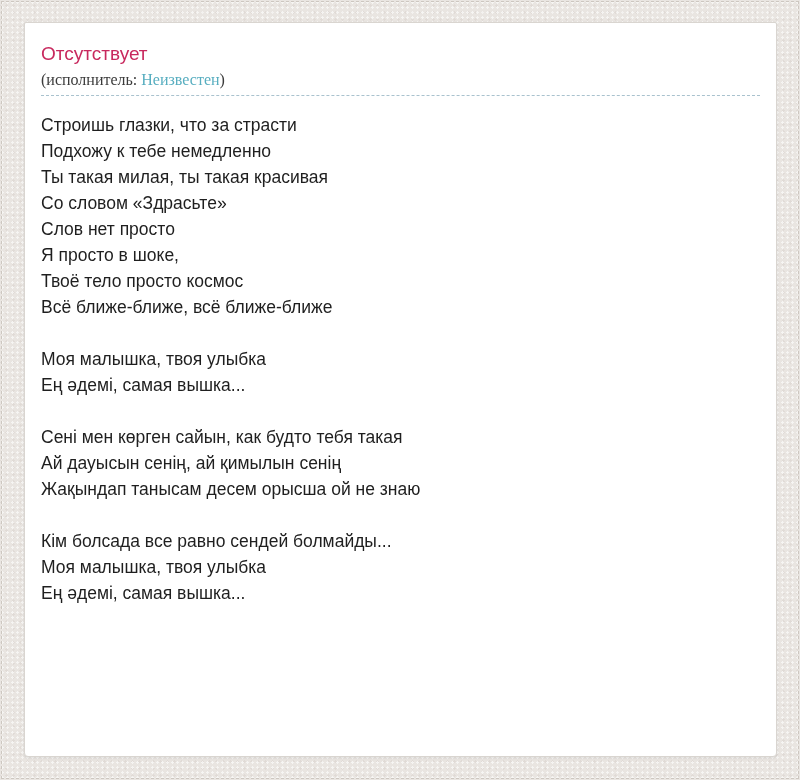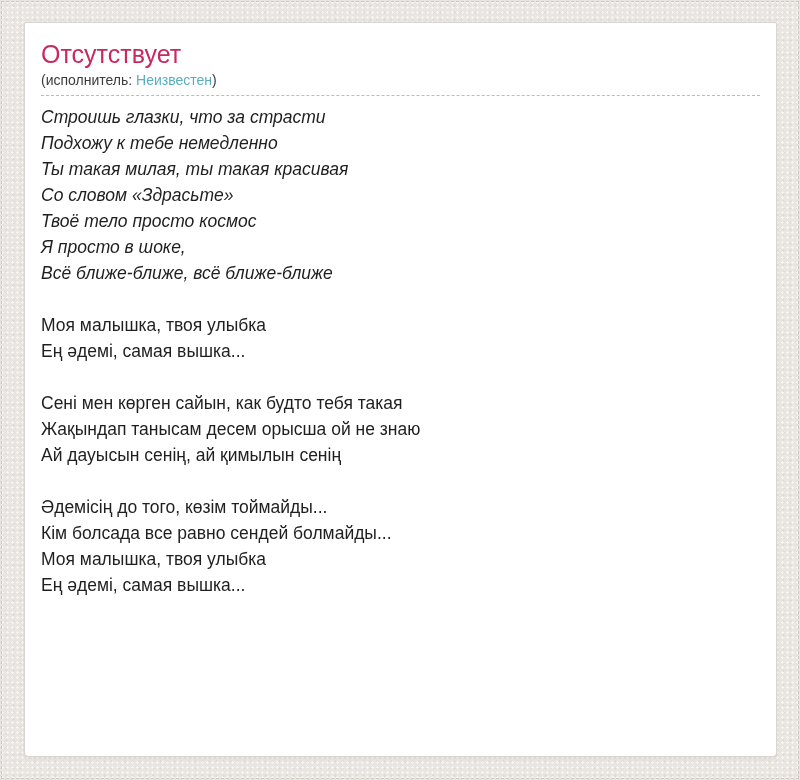--- a/index.html
+++ b/index.html
@@ -38,76 +38,77 @@
     width: 753px;
     height: 735px;
     background: var(--card-bg);
     border: 1px solid var(--card-border);
     border-radius: 2px 2px 4px 4px;
     box-shadow: 0 1px 3px rgba(0,0,0,.10);
     padding: 16px 16px 0 16px;
     overflow: hidden;
   }
   .song-title {
-    font-size: 25px;
+    font-size: 19px;
     font-weight: 400;
     line-height: 30px;
     color: var(--title);
   }
   .artist-line {
-    font-size: 14px;
+    font-size: 16px;
     line-height: 22px;
     color: var(--subtitle-text);
     padding-bottom: 4px;
     border-bottom: 1px dashed var(--divider);
+    font-family: Liberation Serif, serif;
   }
   .artist-link {
     color: var(--artist-link);
     text-decoration: none;
     cursor: pointer;
   }
   .lyrics {
     margin-top: 8px;
     font-size: 17.5px;
     line-height: 26px;
     color: var(--lyrics-text);
   }
   .stanza { margin: 0 0 26px 0; }
-  .stanza:first-child { margin-top: 8px; font-style: italic; }
+  .stanza:first-child { margin-top: 16px; }
   .lyric-line { white-space: pre; }
 </style>
 </head>
 <body>
 
 <div class="page-frame"></div>
 
 <div class="card">
   <h1 class="song-title">Отсутствует</h1>
 
   <div class="artist-line"><span>(исполнитель: </span><a class="artist-link">Неизвестен</a><span>)</span></div>
 
   <div class="lyrics" id="lyrics-container">
       <div class="stanza">
         <div class="lyric-line">Строишь глазки, что за страсти</div>
         <div class="lyric-line">Подхожу к тебе немедленно</div>
         <div class="lyric-line">Ты такая милая, ты такая красивая</div>
         <div class="lyric-line">Со словом «Здрасьте»</div>
+        <div class="lyric-line">Слов нет просто</div>
+        <div class="lyric-line">Я просто в шоке,</div>
         <div class="lyric-line">Твоё тело просто космос</div>
-        <div class="lyric-line">Я просто в шоке,</div>
         <div class="lyric-line">Всё ближе-ближе, всё ближе-ближе</div>
       </div>
       <div class="stanza">
         <div class="lyric-line">Моя малышка, твоя улыбка</div>
         <div class="lyric-line">Ең әдемі, самая вышка...</div>
       </div>
       <div class="stanza">
         <div class="lyric-line">Сені мен көрген сайын, как будто тебя такая</div>
+        <div class="lyric-line">Ай дауысын сенің, ай қимылын сенің</div>
         <div class="lyric-line">Жақындап танысам десем орысша ой не знаю</div>
-        <div class="lyric-line">Ай дауысын сенің, ай қимылын сенің</div>
       </div>
       <div class="stanza">
-        <div class="lyric-line">Әдемісің до того, көзім тоймайды...</div>
         <div class="lyric-line">Кім болсада все равно сендей болмайды...</div>
         <div class="lyric-line">Моя малышка, твоя улыбка</div>
         <div class="lyric-line">Ең әдемі, самая вышка...</div>
       </div>
     </div>
 </div>
 
 </body></html>

